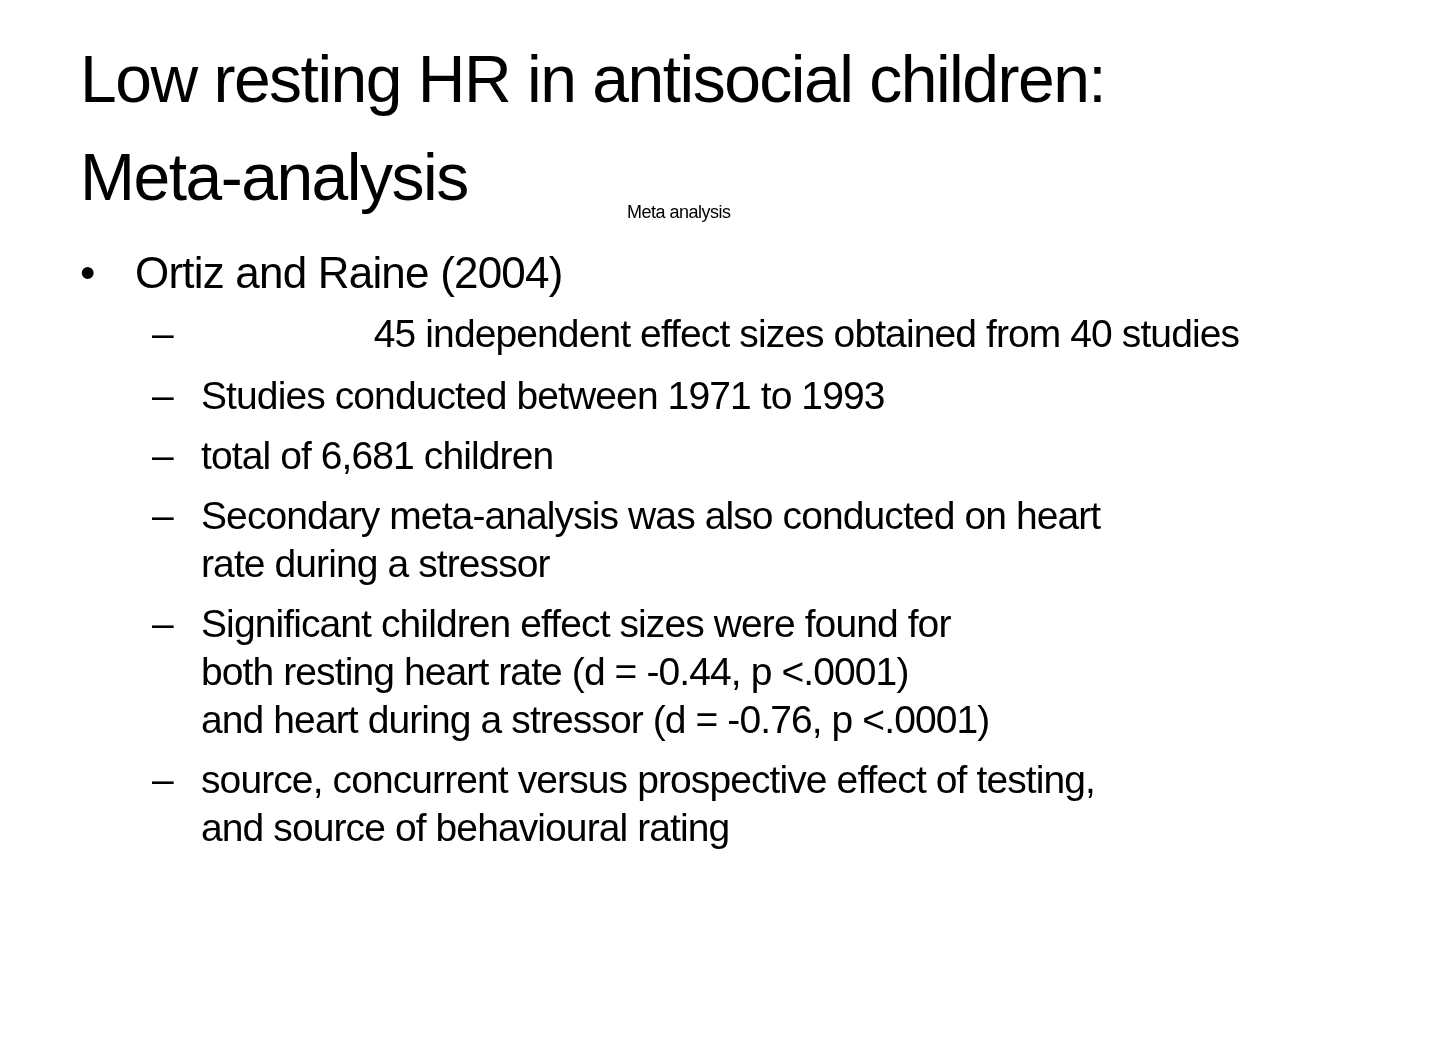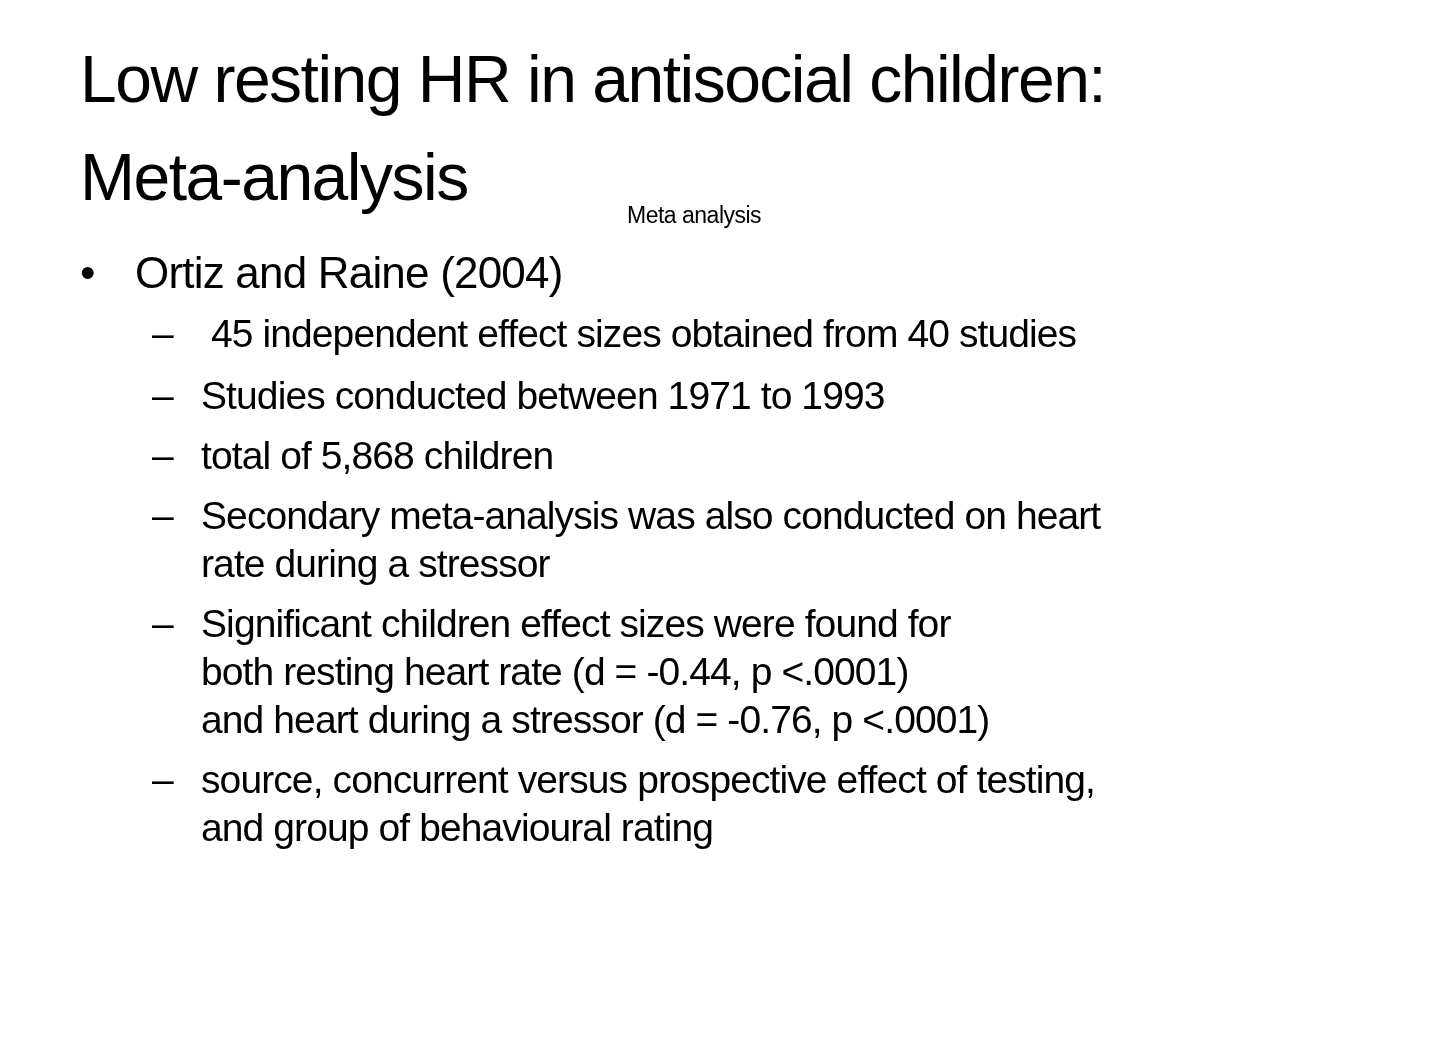--- a/index.html
+++ b/index.html
@@ -30,21 +30,21 @@
       line-height: 98px;
       letter-spacing: -1.5px;
       font-weight: normal;
       margin: 0;
     }
     .title span { display: block; }
     .caption {
       position: absolute;
       left: 627px;
       top: 194px;
-      font-size: 23px;
+      font-size: 18px;
       letter-spacing: -0.5px;
     }
     .bullet-l1 {
       position: absolute;
       left: 80px;
       top: 236px;
       font-size: 44px;
       line-height: 58px;
       letter-spacing: -0.8px;
       display: flex;
@@ -91,33 +91,33 @@
 
   <div class="bullet-l1">
     <span class="dot">•</span>
     <span>Ortiz and Raine (2004)</span>
   </div>
 
   <ul class="sub-list">
     <li class="sub-item" style="margin-bottom:14px;">
       <span class="dash">–</span>
       <span class="text">
-        <span style="white-space:pre;"> 45 independent effect sizes obtained from 40 studies</span>
+        <span style="white-space:pre;text-align:center;"> 45 independent effect sizes obtained from 40 studies</span>
       </span>
     </li>
     <li class="sub-item">
       <span class="dash">–</span>
       <span class="text">
         <span>Studies conducted between 1971 to 1993</span>
       </span>
     </li>
     <li class="sub-item">
       <span class="dash">–</span>
       <span class="text">
-        <span>total of 5,868 children</span>
+        <span>total of 6,681 children</span>
       </span>
     </li>
     <li class="sub-item">
       <span class="dash">–</span>
       <span class="text">
         <span>Secondary meta-analysis was also conducted on heart</span>
         <span>rate during a stressor</span>
       </span>
     </li>
     <li class="sub-item">
@@ -125,17 +125,17 @@
       <span class="text">
         <span>Significant children effect sizes were found for</span>
         <span>both resting heart rate (d = -0.44, p &lt;.0001)</span>
         <span>and heart during a stressor (d = -0.76, p &lt;.0001)</span>
       </span>
     </li>
     <li class="sub-item">
       <span class="dash">–</span>
       <span class="text">
         <span>source, concurrent versus prospective effect of testing,</span>
-        <span>and group of behavioural rating</span>
+        <span>and source of behavioural rating</span>
       </span>
     </li>
   </ul>
 </div>
 
 </body></html>

